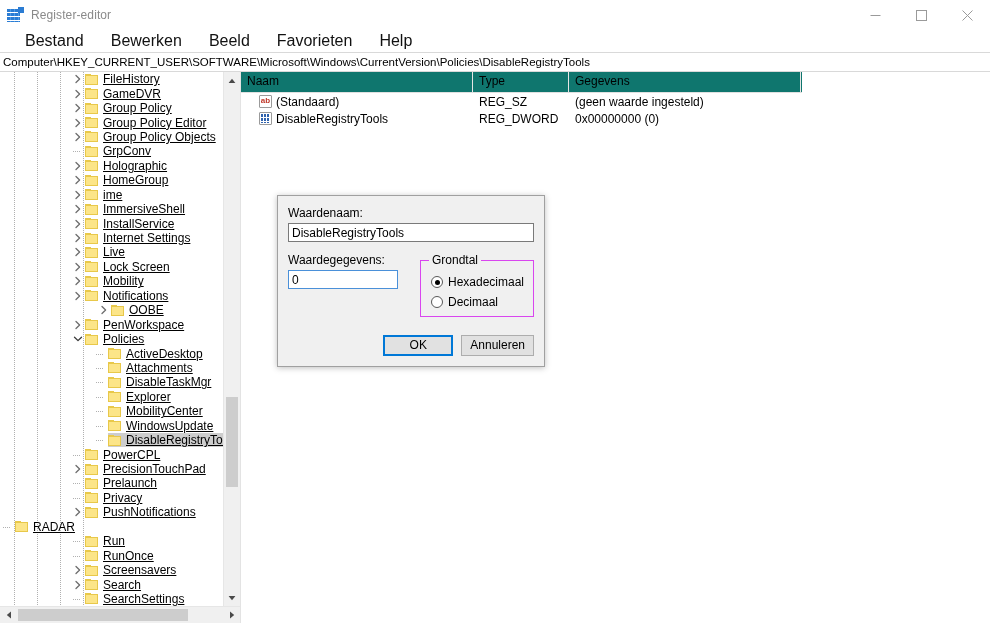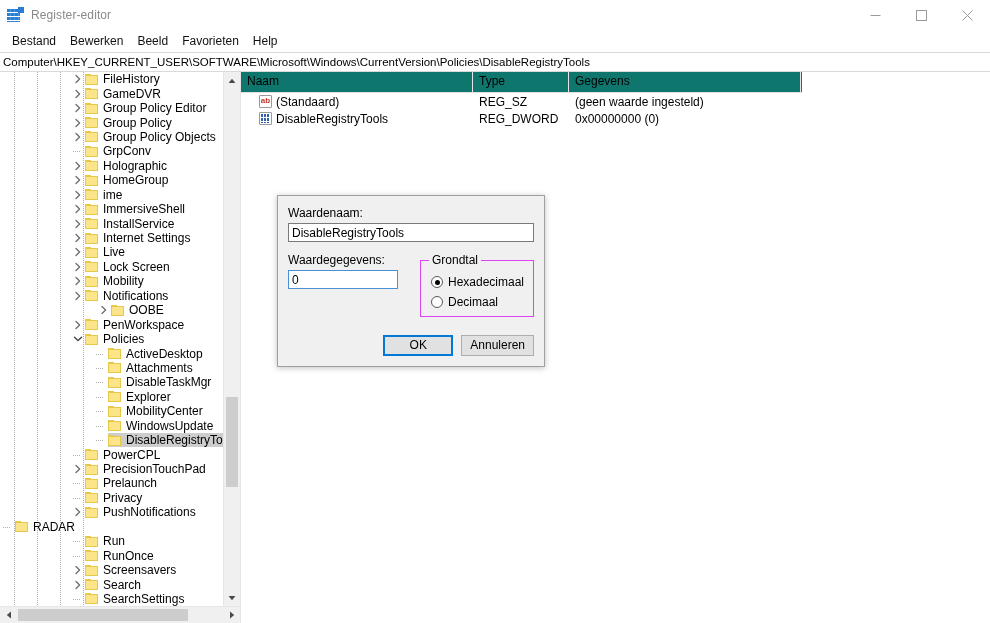--- a/index.html
+++ b/index.html
@@ -79,23 +79,24 @@
   
   .menubar {
     height: 22px;
     display: flex;
     align-items: center;
     padding-left: 5px;
     background: #ffffff;
   }
   .menu-item {
     padding: 2px 7px;
-    font-size: 12px;
+    font-size: 16px;
     color: #111111;
     line-height: 16px;
+    margin-left: 13px;
   }
 
   
   .addressbar {
     height: 18px;
     border-top: 1px solid #d9d9d9;
     border-bottom: 1px solid #d9d9d9;
     display: flex;
     align-items: center;
     padding-left: 3px;
@@ -143,20 +144,21 @@
     bottom: 0;
     width: 1px;
     background-image: linear-gradient(to bottom, #b0b0b0 0 1px, transparent 1px 2px);
     background-size: 1px 2px;
   }
   .tree-rows {
     position: absolute;
     left: 0;
     top: 0;
     right: 0;
+    text-decoration: underline;
   }
   .tree-row {
     height: 14.45px;
     display: flex;
     align-items: center;
     position: relative;
     white-space: nowrap;
   }
   .chev {
     width: 15px;
@@ -588,35 +590,35 @@
             <span class="chev">
               <svg width="8" height="10" viewBox="0 0 8 10">
                 <path d="M2 1.5 L5.6 5 L2 8.5" fill="none" stroke="#6d6d6d" stroke-width="1.3" stroke-linecap="round" stroke-linejoin="round"></path>
               </svg>
             </span>
             <span class="sel-wrap">
               <span class="folder">
                 <span class="tab"></span>
                 <span class="body"></span>
               </span>
+              <span class="tree-label">Group Policy</span>
+            </span>
+          </div>
+          <div class="tree-row" style="padding-left: 70px;">
+            <span class="chev">
+              <svg width="8" height="10" viewBox="0 0 8 10">
+                <path d="M2 1.5 L5.6 5 L2 8.5" fill="none" stroke="#6d6d6d" stroke-width="1.3" stroke-linecap="round" stroke-linejoin="round"></path>
+              </svg>
+            </span>
+            <span class="sel-wrap">
+              <span class="folder">
+                <span class="tab"></span>
+                <span class="body"></span>
+              </span>
               <span class="tree-label">Group Policy Editor</span>
-            </span>
-          </div>
-          <div class="tree-row" style="padding-left: 70px;">
-            <span class="chev">
-              <svg width="8" height="10" viewBox="0 0 8 10">
-                <path d="M2 1.5 L5.6 5 L2 8.5" fill="none" stroke="#6d6d6d" stroke-width="1.3" stroke-linecap="round" stroke-linejoin="round"></path>
-              </svg>
-            </span>
-            <span class="sel-wrap">
-              <span class="folder">
-                <span class="tab"></span>
-                <span class="body"></span>
-              </span>
-              <span class="tree-label">Group Policy</span>
             </span>
           </div>
           <div class="tree-row" style="padding-left: 70px;">
             <span class="chev">
               <svg width="8" height="10" viewBox="0 0 8 10">
                 <path d="M2 1.5 L5.6 5 L2 8.5" fill="none" stroke="#6d6d6d" stroke-width="1.3" stroke-linecap="round" stroke-linejoin="round"></path>
               </svg>
             </span>
             <span class="sel-wrap">
               <span class="folder">

